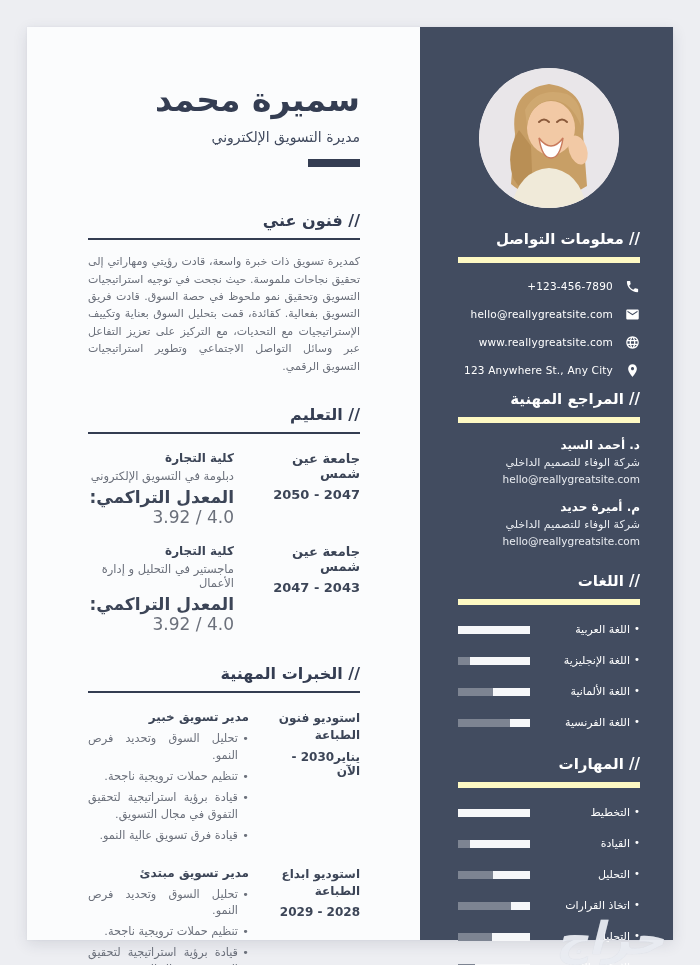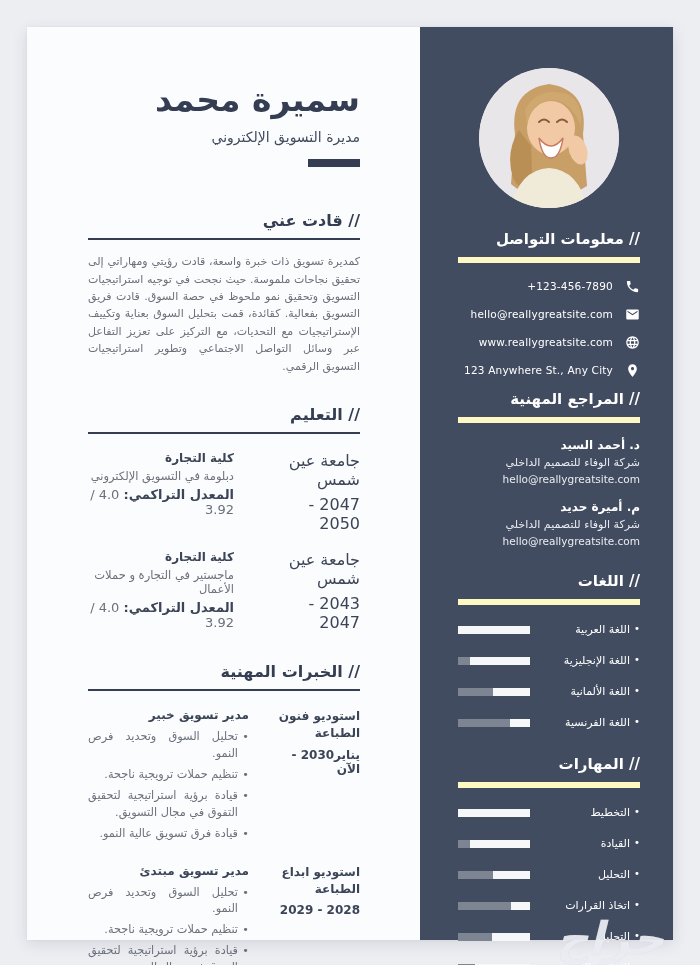--- a/index.html
+++ b/index.html
@@ -27,25 +27,25 @@
   .title{font-size:14px; color:#414a5e; margin-top:9px;}
   .accent-bar{width:52px; height:8px; background:var(--accent); margin-top:14px;}
   .section-heading{
     font-size:16px; font-weight:bold; color:var(--accent);
     padding-bottom:8px; border-bottom:2px solid var(--accent);
   }
   .about .section-heading{margin-top:44px;}
   .about-text{margin-top:13px; font-size:11px; line-height:1.58; color:var(--text_gray); text-align:justify;}
   .education .section-heading{margin-top:30px;}
   .edu-item{display:grid; grid-template-columns:90px 1fr; column-gap:36px; margin-top:17px;}
-  .edu-school,.edu-dates{font-weight:normal; font-size:16px; color:var(--text_dark);}
+  .edu-school,.edu-dates{font-weight:bold; font-size:13px; color:var(--text_dark);}
   .edu-dates{margin-top:6px;}
   .edu-faculty{font-weight:bold; font-size:12px; color:var(--text_dark);}
   .edu-degree{font-size:11.5px; color:var(--text_gray); margin-top:4px;}
-  .edu-gpa{font-size:13px; color:var(--text_gray); margin-top:4px;}
+  .edu-gpa{font-size:17px; color:var(--text_gray); margin-top:4px;}
   .edu-gpa .gpa-label{font-weight:bold; color:var(--text_dark);}
   .experience .section-heading{margin-top:30px;}
   .exp-item{display:grid; grid-template-columns:95px 1fr; column-gap:16px; margin-top:17px;}
   .exp-company{font-weight:bold; font-size:12px; color:var(--text_dark); line-height:1.45;}
   .exp-dates{font-weight:bold; font-size:12px; color:var(--text_dark); margin-top:5px;}
   .exp-role{font-weight:bold; font-size:12px; color:var(--text_dark);}
   .exp-bullets{margin-top:7px; list-style:none;}
   .exp-bullets li{
     position:relative; padding-right:11px; font-size:11.3px; color:var(--text_gray);
     line-height:1.5; margin-bottom:4px; text-align:justify;
@@ -89,21 +89,21 @@
 <body>
 
 <div class="card">
 
   <div class="main">
     <div class="name">سميرة محمد</div>
     <div class="title">مديرة التسويق الإلكتروني</div>
     <div class="accent-bar"></div>
 
     <div class="about">
-      <div class="section-heading">// قادت عني</div>
+      <div class="section-heading">// فنون عني</div>
       <p class="about-text">كمديرة تسويق ذات خبرة واسعة، قادت رؤيتي ومهاراتي إلى تحقيق نجاحات ملموسة. حيث نجحت في توجيه استراتيجيات التسويق وتحقيق نمو ملحوظ في حصة السوق. قادت فريق التسويق بفعالية. كقائدة، قمت بتحليل السوق بعناية وتكييف الإستراتيجيات مع التحديات، مع التركيز على تعزيز التفاعل عبر وسائل التواصل الاجتماعي وتطوير استراتيجيات التسويق الرقمي.</p>
     </div>
 
     <div class="education">
       <div class="section-heading">// التعليم</div>
       <div>
 
           <div class="edu-item">
             <div>
               <div class="edu-school">جامعة عين شمس</div>
@@ -119,21 +119,21 @@
             </div>
           </div>
 
           <div class="edu-item">
             <div>
               <div class="edu-school">جامعة عين شمس</div>
               <div class="edu-dates">2043 - 2047</div>
             </div>
             <div>
               <div class="edu-faculty">كلية التجارة</div>
-              <div class="edu-degree">ماجستير في التجارة و حملات الأعمال</div>
+              <div class="edu-degree">ماجستير في التحليل و إدارة الأعمال</div>
               <div class="edu-gpa">
                 <span class="gpa-label">المعدل التراكمي:</span>
                 <span>4.0 / 3.92</span>
               </div>
             </div>
           </div>
         </div>
     </div>
 
     <div class="experience">

